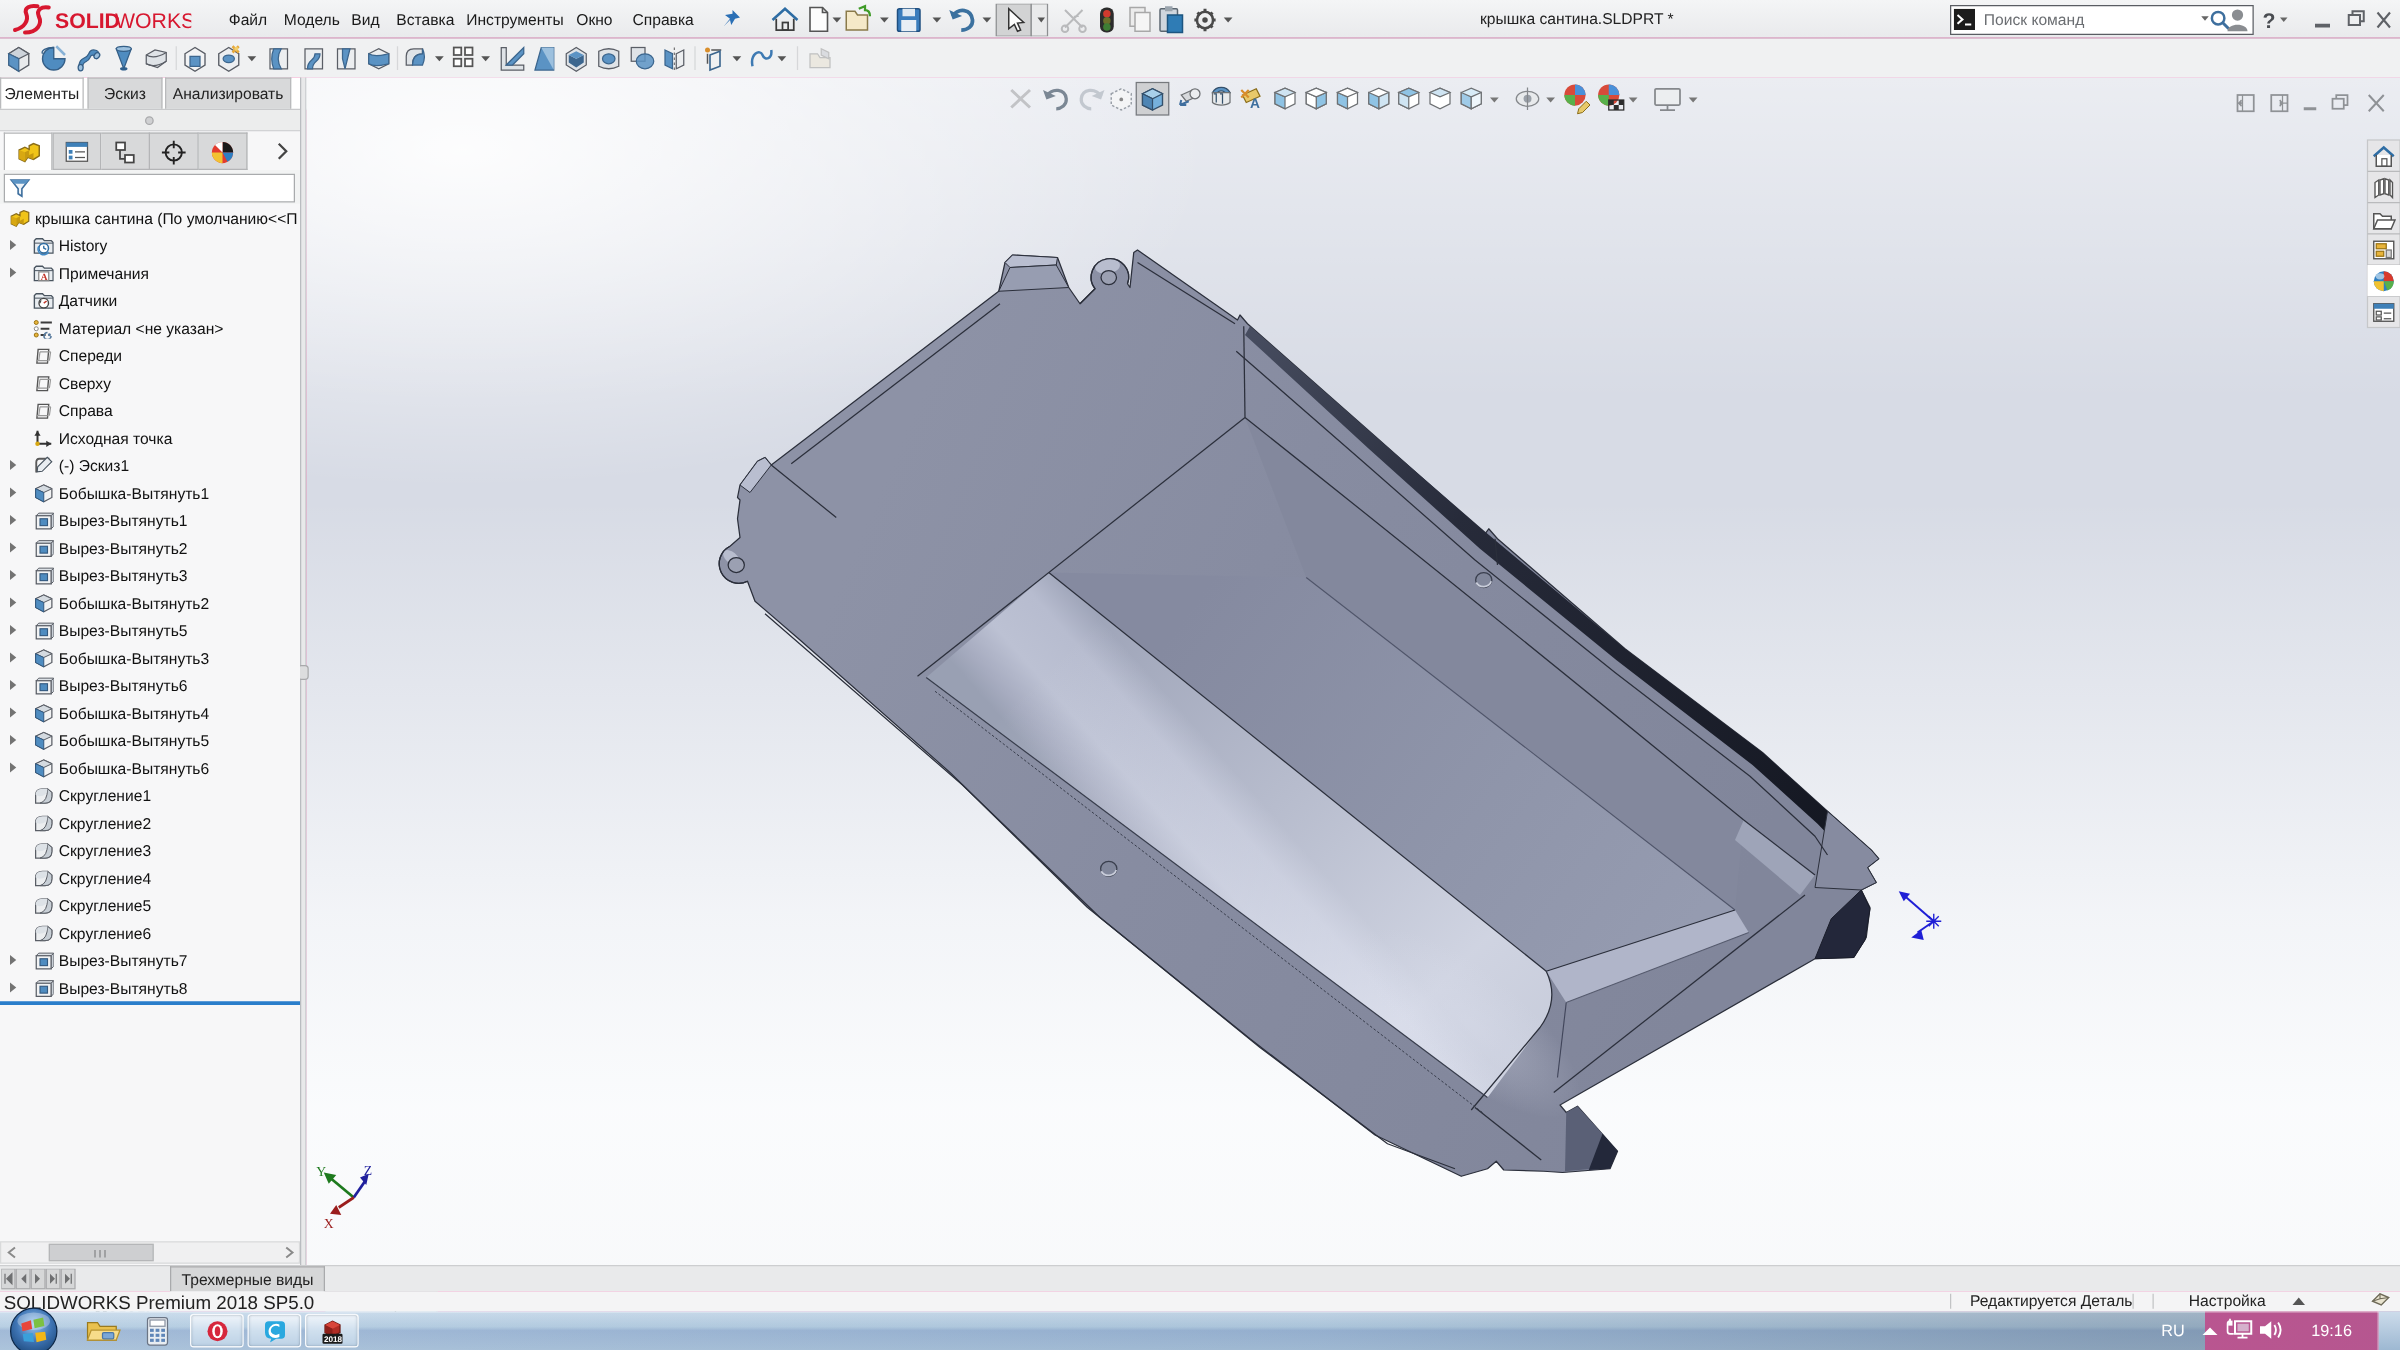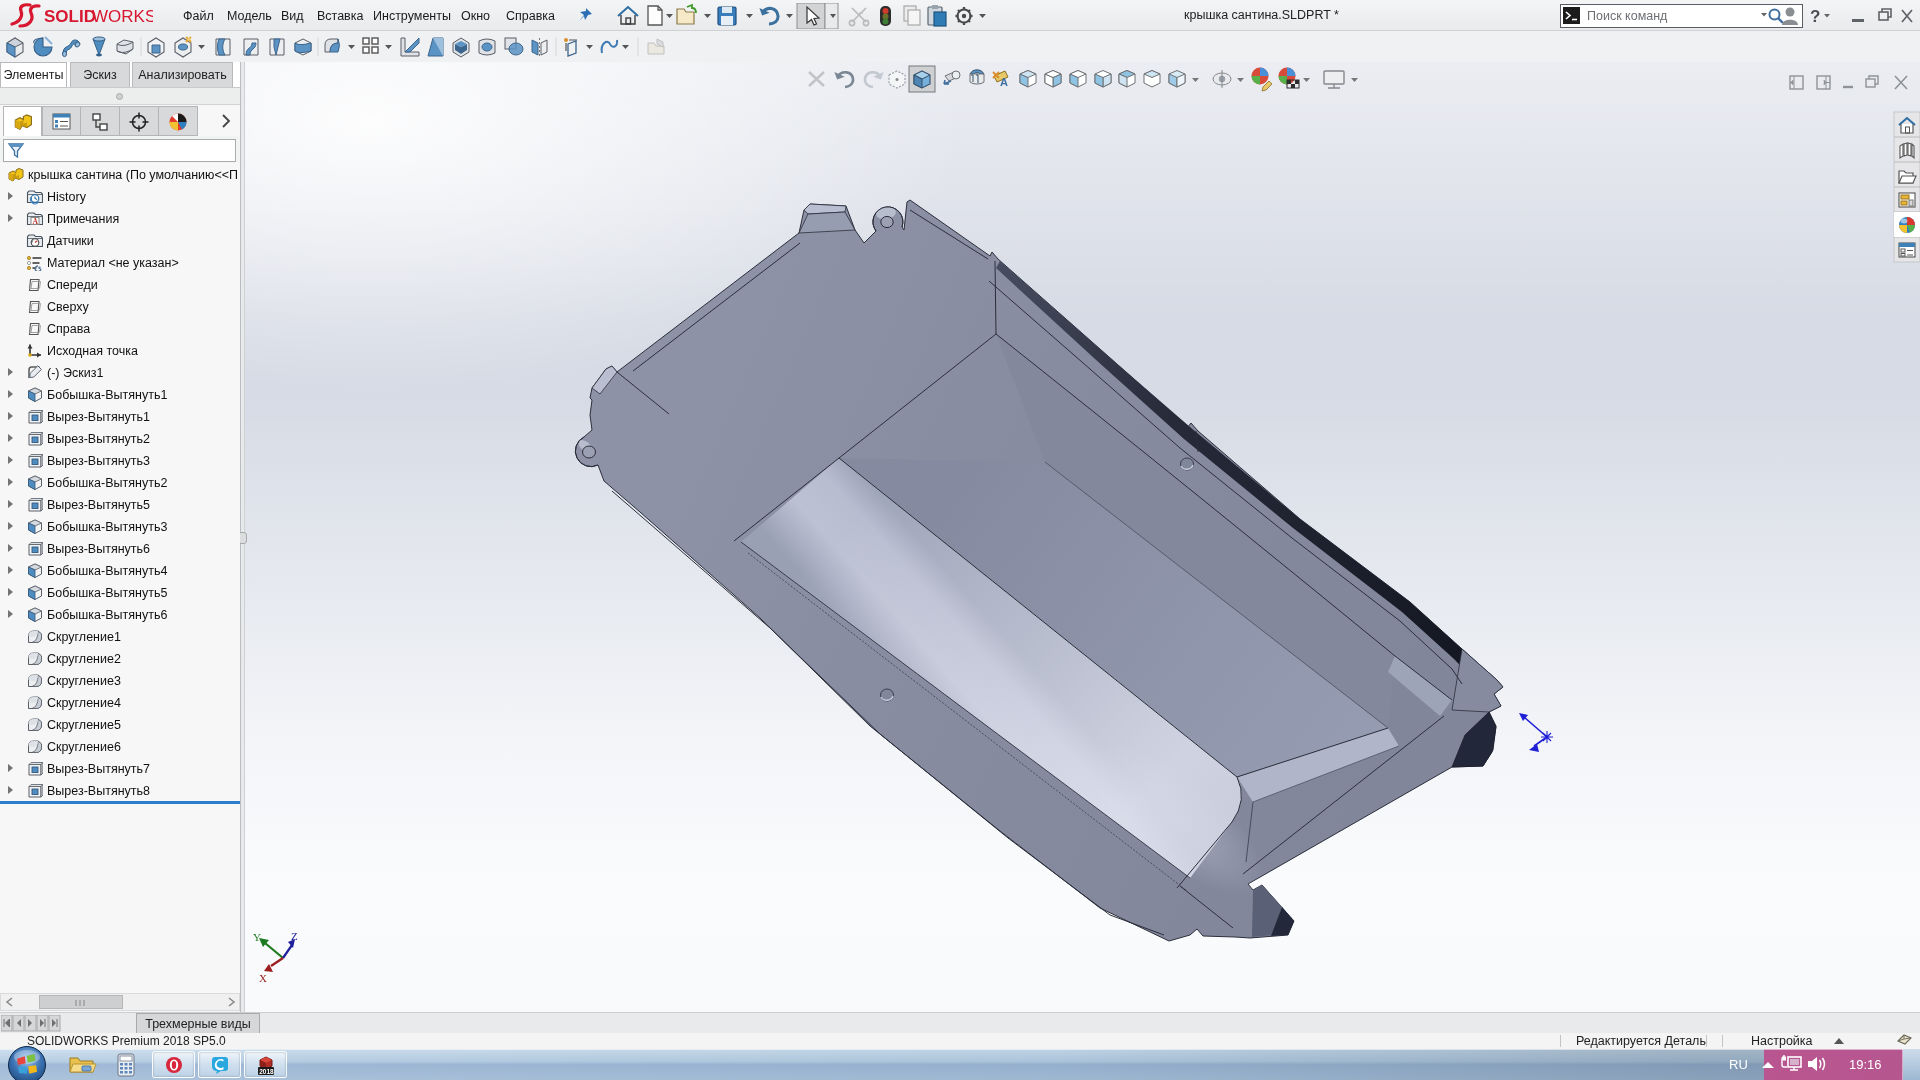--- a/index.html
+++ b/index.html
@@ -1002,21 +1002,21 @@
         <path d="M51 4 L55 8 L51 12 Z"></path>
           <path d="M56 4 l0 8" stroke="#6e6f71"></path>
       </g>
     </svg>
     <div class="mtab" style="left:64px;width:72px;background:#fff;border:1px solid #a9aaac;border-bottom:none;font-weight:bold;margin-top:28px;">Модель</div>
     <div class="mtab" style="left:136px;width:124px;background:#d6d7d8;border:1px solid #a9aaac;border-bottom:none;">Трехмерные виды</div>
     <div class="mtab" style="left:260px;width:90px;background:#d6d7d8;border:1px solid #a9aaac;border-bottom:none;margin-top:20px;">Анимация1</div>
   </div>
 
   <div class="abs" id="statusbar">
-    <span class="abs" style="left:3px;top:1px;font-size:12px;color:#222;margin-left:24px;">SOLIDWORKS Premium 2018 SP5.0</span>
+    <span class="abs" style="left:3px;top:1px;font-size:15px;color:#222;">SOLIDWORKS Premium 2018 SP5.0</span>
     <div class="abs" style="left:1560px;top:2px;width:1px;height:12px;background:#c2c3c5;"></div>
     <span class="abs" style="left:1576px;top:1px;font-size:12.5px;color:#222;">Редактируется Деталь</span>
     <div class="abs" style="left:1706px;top:2px;width:1px;height:12px;background:#c2c3c5;"></div>
     <div class="abs" style="left:1722px;top:2px;width:1px;height:12px;background:#c2c3c5;"></div>
     <span class="abs" style="left:1751px;top:1px;font-size:12.5px;color:#222;">Настройка</span>
     <svg class="abs" style="left:1833px;top:4px" width="12" height="8">
         <path d="M1 7 L6 1 L11 7 Z" fill="#555"></path>
       </svg>
     <svg class="abs" style="left:1896px;top:0px" width="17" height="15" viewBox="0 0 17 15">
       <path d="M2 8 L8 2 L15 5 L9 11 Z" fill="#e8e3cf" stroke="#6e6a58" stroke-width="1.1"></path>

